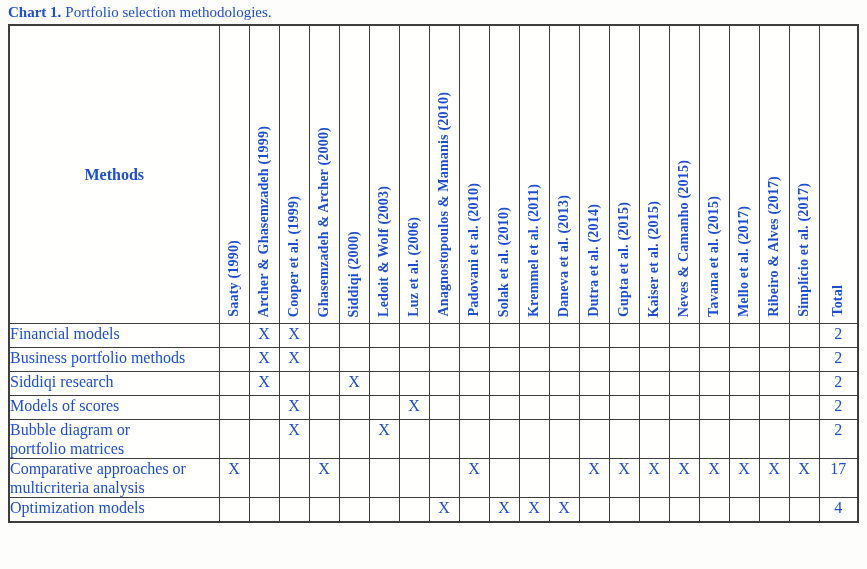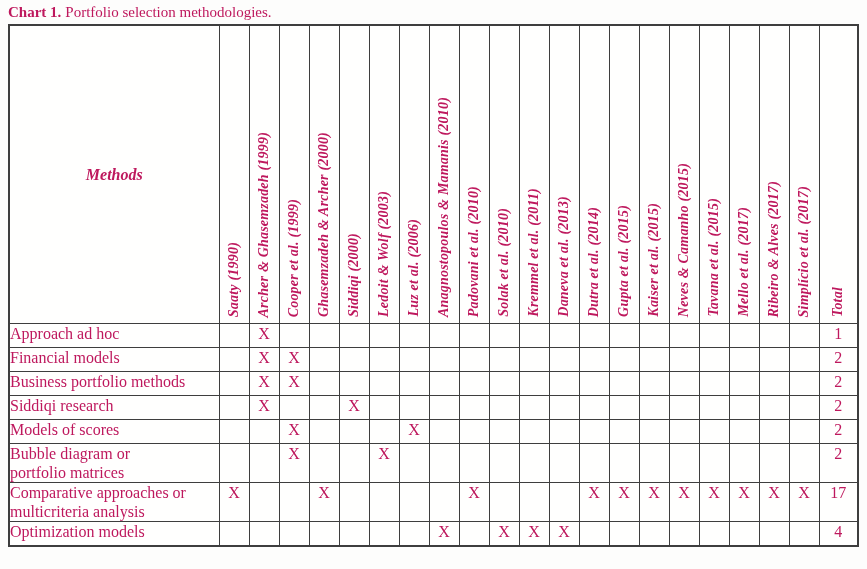--- a/index.html
+++ b/index.html
@@ -6,21 +6,21 @@
     margin: 0;
     padding: 0;
     background: #ffffff;
   }
   .page {
     position: relative;
     width: 867px;
     height: 569px;
     background: #fdfdfc;
     font-family: "Liberation Serif", serif;
-    color: #be185d;
+    color: #1d4ed8;
     overflow: hidden;
   }
   .title {
     position: absolute;
     left: 8px;
     top: 2px;
     font-size: 15px;
     line-height: 20px;
     white-space: nowrap;
   }
@@ -43,21 +43,20 @@
     border: 1px solid #3e3e3e;
     padding: 0;
     margin: 0;
   }
   
   table.grid {
     border: 2px solid #3e3e3e;
   }
   thead th {
     border-bottom: 2px solid #3e3e3e;
-    font-style: italic;
   }
   thead th {
     height: 297px;
     vertical-align: bottom;
     text-align: center;
     font-weight: bold;
   }
   th.methods-th {
     vertical-align: middle;
     font-size: 16px;
@@ -145,44 +144,20 @@
           <th class="author-th"><span class="vert">Neves &amp; Camanho (2015)</span></th>
           <th class="author-th"><span class="vert">Tavana et al. (2015)</span></th>
           <th class="author-th"><span class="vert">Mello et al. (2017)</span></th>
           <th class="author-th"><span class="vert">Ribeiro &amp; Alves (2017)</span></th>
           <th class="author-th"><span class="vert">Simplício et al. (2017)</span></th>
           <th class="author-th total-th"><span class="vert">Total</span></th>
         </tr>
     </thead>
     <tbody id="body-rows">
         <tr>
-          <td class="label-td"><span class="row-label">Approach ad hoc</span></td>
-          <td class="mark-td"></td>
-          <td class="mark-td">X</td>
-          <td class="mark-td"></td>
-          <td class="mark-td"></td>
-          <td class="mark-td"></td>
-          <td class="mark-td"></td>
-          <td class="mark-td"></td>
-          <td class="mark-td"></td>
-          <td class="mark-td"></td>
-          <td class="mark-td"></td>
-          <td class="mark-td"></td>
-          <td class="mark-td"></td>
-          <td class="mark-td"></td>
-          <td class="mark-td"></td>
-          <td class="mark-td"></td>
-          <td class="mark-td"></td>
-          <td class="mark-td"></td>
-          <td class="mark-td"></td>
-          <td class="mark-td"></td>
-          <td class="mark-td"></td>
-          <td class="total-td">1</td>
-        </tr>
-        <tr>
           <td class="label-td"><span class="row-label">Financial models</span></td>
           <td class="mark-td"></td>
           <td class="mark-td">X</td>
           <td class="mark-td">X</td>
           <td class="mark-td"></td>
           <td class="mark-td"></td>
           <td class="mark-td"></td>
           <td class="mark-td"></td>
           <td class="mark-td"></td>
           <td class="mark-td"></td>

